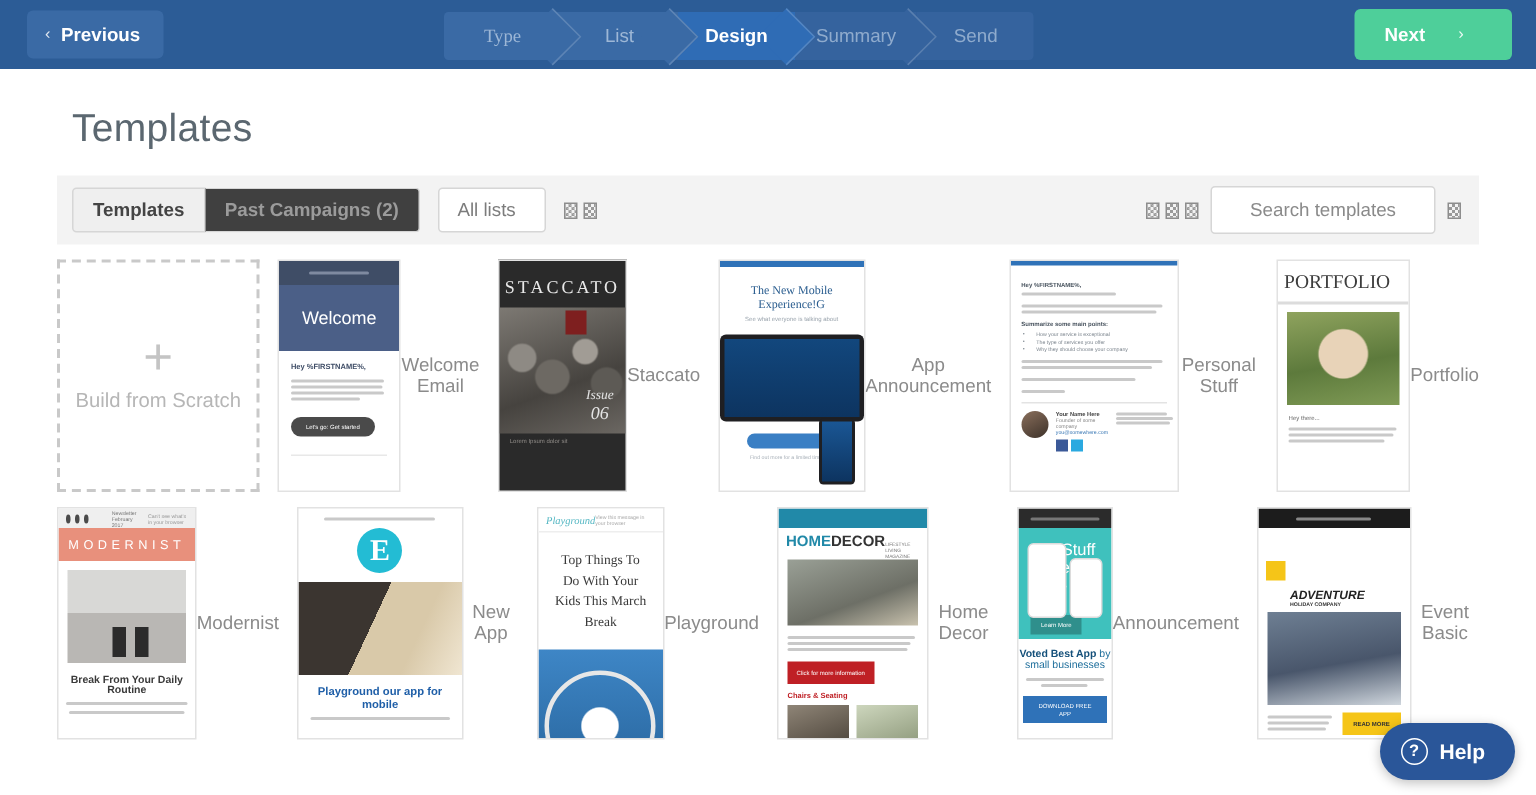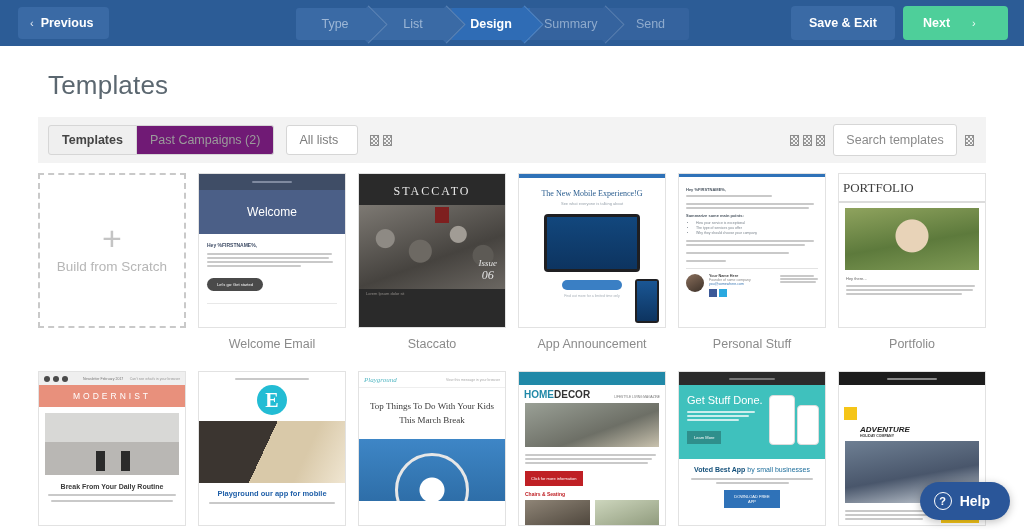--- a/index.html
+++ b/index.html
@@ -22,21 +22,21 @@
   .prev-btn .chev { font-size: 11px; opacity: .85; font-weight: normal; }
 
   .steps {
     position: absolute; left: 296px; top: 8px; height: 32px; display: flex;
   }
   .step {
     position: relative; height: 32px; display: flex; align-items: center;
     justify-content: center; font-size: 12.5px; color: #9db7d6;
     background: #3a6aa5; padding: 0 14px; min-width: 78px;
   }
-  .step:first-child { border-radius: 3px 0 0 3px; }
+  .step:first-child { border-radius: 3px 0 0 3px; font-family: Liberation Serif, serif; }
   .step:last-child { border-radius: 0 3px 3px 0; }
   .step.dim { background: #35639e; color: #8fabcd; }
   .step.active { background: #2f6cb5; color: #ffffff; font-weight: bold; }
   .step::after {
     content: ""; position: absolute; right: -8px; top: 3px; width: 26px; height: 26px;
     background: inherit; transform: rotate(45deg); z-index: 1;
     border-right: 1px solid rgba(255,255,255,.18);
     border-top: 1px solid rgba(255,255,255,.18);
   }
   .step:last-child::after { display: none; }
@@ -65,49 +65,49 @@
   .filterbar {
     background: #f3f3f3; height: 46px; margin: 0 8px;
     display: flex; align-items: center; padding: 0 10px; position: relative;
   }
   .seg { display: flex; }
   .seg button {
     font-family: inherit; font-size: 12.5px; border: 1px solid #d6d6d6;
     background: #efefef; color: #555; padding: 7px 13px; cursor: pointer;
   }
   .seg button:first-child { border-radius: 3px 0 0 3px; color: #444; font-weight: bold; }
-  .seg button.light { background: #701a75; color: #9b9b9b; border-left: none; border-radius: 0 3px 3px 0; }
+  .seg button.light { background: #404040; color: #9b9b9b; border-left: none; border-radius: 0 3px 3px 0; font-weight: bold; }
   .dd {
     margin-left: 12px; background: #fff; border: 1px solid #d6d6d6; border-radius: 3px;
     font-size: 12.5px; color: #7c7c7c; padding: 7px 12px; min-width: 100px; cursor: pointer;
   }
   .dd.w2 { min-width: 72px; }
   .tofu {
     display: inline-block; width: 9px; height: 11px;
     background-image:
       linear-gradient(45deg, #9a9a9a 25%, transparent 25%, transparent 75%, #9a9a9a 75%),
       linear-gradient(45deg, #9a9a9a 25%, transparent 25%, transparent 75%, #9a9a9a 75%);
     background-size: 4px 4px; background-position: 0 0, 2px 2px;
     border: 1px solid #8d8d8d; margin: 0 2px; vertical-align: middle;
   }
   .tofu-grp { margin-left: 10px; display: flex; align-items: center; }
   .right-tools { position: absolute; right: 10px; display: flex; align-items: center; }
   .search {
-    width: 124px; background: #fff; border: 1px solid #d6d6d6; border-radius: 3px;
+    width: 150px; background: #fff; border: 1px solid #d6d6d6; border-radius: 3px;
     font-size: 12.5px; color: #8a8a8a; padding: 8px 12px; font-family: inherit;
     text-align: center; margin: 0 6px;
   }
   .search::placeholder { color: #8a8a8a; }
 
   
   .grid {
     display: grid; grid-template-columns: repeat(6, 1fr);
     gap: 0 12px; padding: 10px 8px 0 8px;
   }
-  .cell { display: flex; flex-direction: column; align-items: center; }
+  .cell { display: flex; flex-direction: row; align-items: center; }
   .thumb {
     width: 100%; height: 155px; background: #fff; border: 1px solid #e2e2e2;
     overflow: hidden; position: relative; cursor: pointer;
   }
   .scratch {
     border: 2px dashed #c9c9c9; background: #fff; display: flex; flex-direction: column;
     align-items: center; justify-content: center; color: #bdbdbd; gap: 8px;
   }
   .scratch .plus { font-size: 34px; line-height: .7; color: #c4c4c4; }
   .scratch .lbl { font-size: 13.5px; color: #b6b6b6; }
@@ -275,21 +275,20 @@
       </div>
     <div class="step dim">
         <span>Summary</span>
       </div>
     <div class="step dim">
         <span>Send</span>
       </div>
   </div>
 
   <div class="top-right">
-    <button class="save-btn">Save &amp; Exit</button>
     <button class="next-btn">
       <span>Next</span>
       <span class="chev">›</span>
     </button>
   </div>
 </div>
 
 <div class="page">
 
   <div class="page-title">Templates</div>

